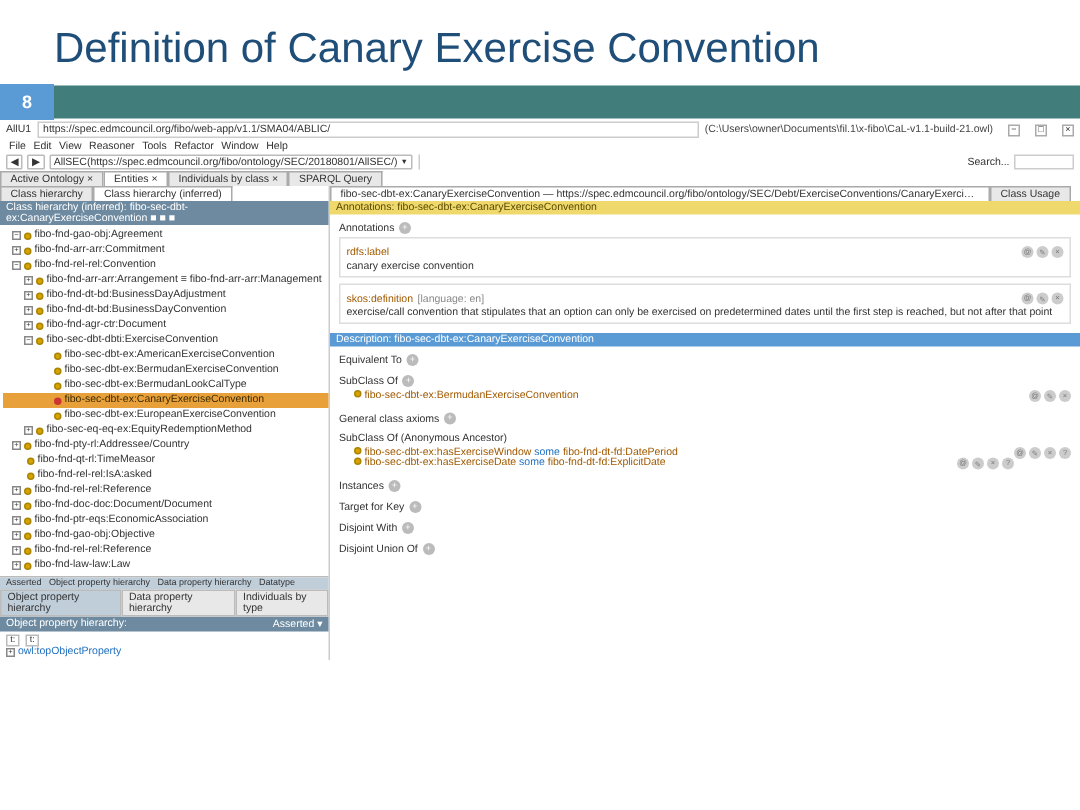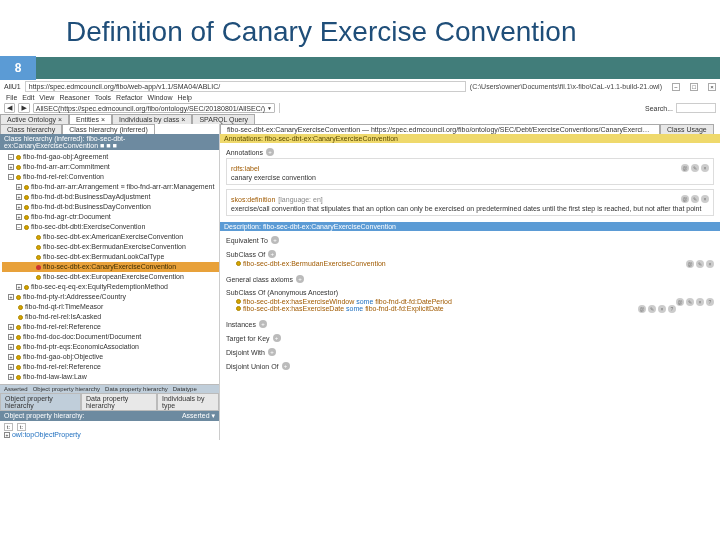--- a/index.html
+++ b/index.html
@@ -1,17 +1,17 @@
 <!DOCTYPE html>
 <html><head>
   <meta charset="utf-8">
   <style>
     * { margin:0; padding:0; box-sizing:border-box; }
     body { font-family: Arial, sans-serif; width:720px; height:540px; overflow:hidden; background:#fff; }
-    .slide-title { font-size:28px; font-weight:300; color:#1f4e79; padding:16px 0 8px 66px; }
+    .slide-title { font-size:28px; font-weight:300; color:#1f4e79; padding:16px 0 8px 36px; }
     .pnum-row { display:flex; align-items:center; }
     .pnum { background:#5b9bd5; color:#fff; width:36px; height:24px; font-size:12px; display:flex; align-items:center; justify-content:center; font-weight:bold; }
     .teal-bar { flex:1; height:22px; background:#417d7a; }
     .app-shell { font-size:7px; color:#333; }
     .url-row { display:flex; align-items:center; padding:1px 4px; gap:4px; }
     .url-row .url { flex:1; border:1px solid #ccc; padding:1px 3px; font-size:7px; }
     .path { color:#444; }
     .win-ctl { width:8px; height:8px; border:1px solid #aaa; margin-left:6px; display:flex; align-items:center; justify-content:center; font-size:6px; }
     .menubar { padding:1px 6px; display:flex; gap:5px; }
     .toolbar-row { display:flex; align-items:center; padding:1px 4px; gap:3px; }

